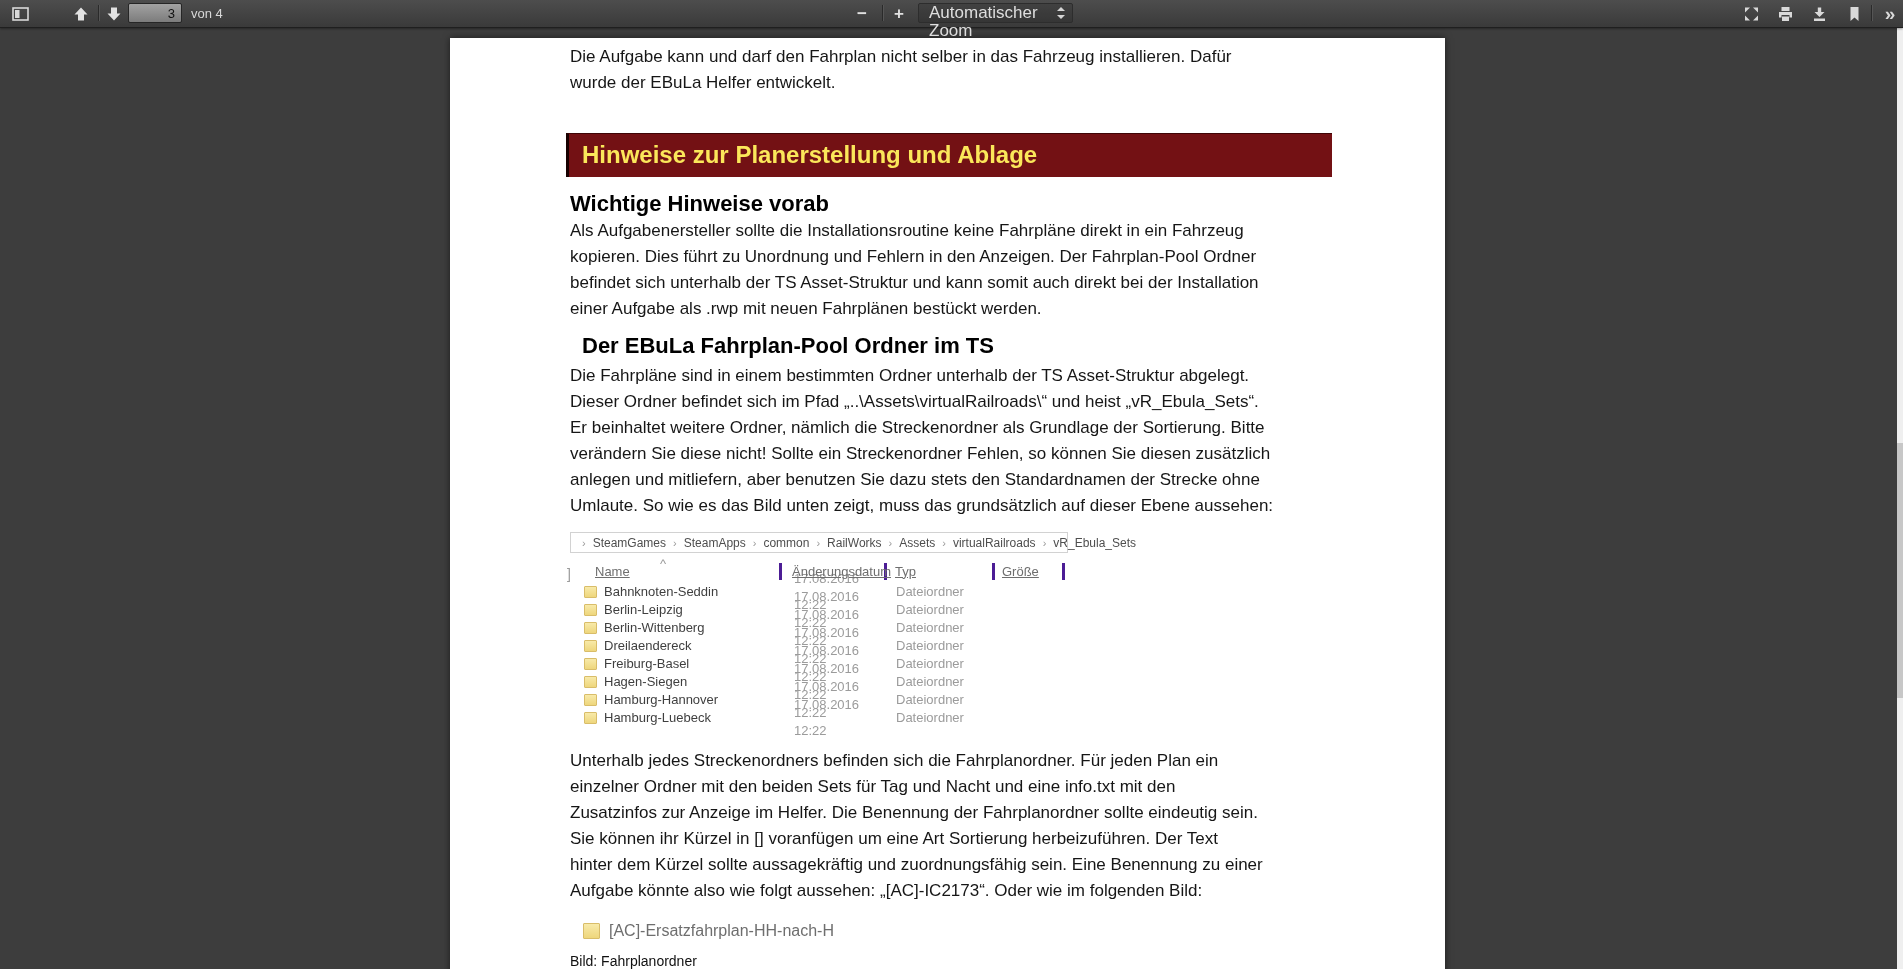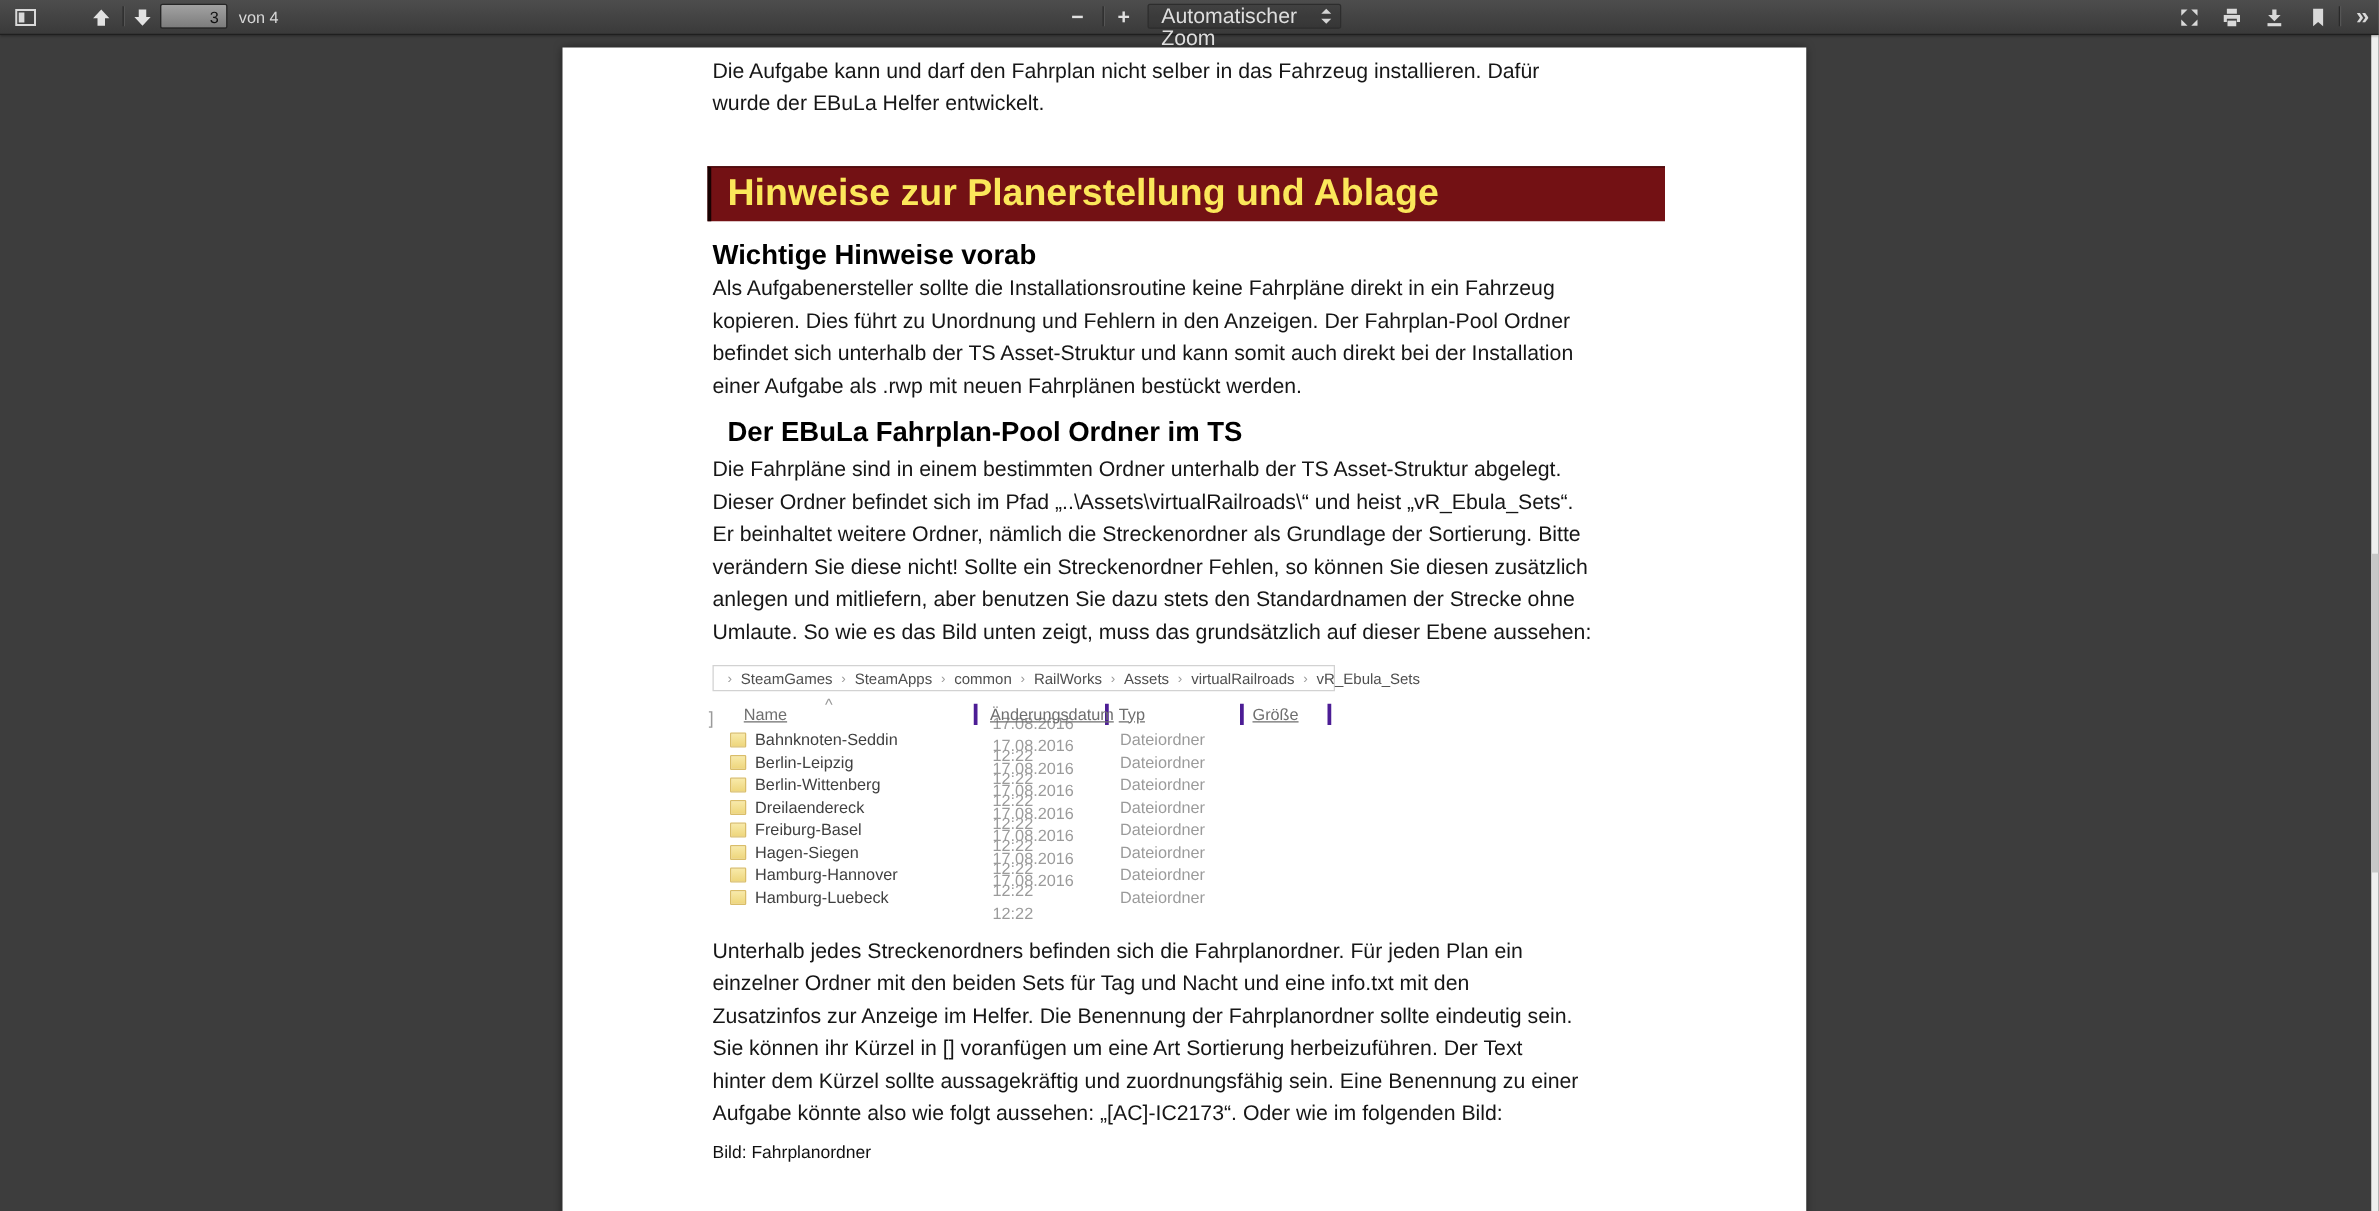--- a/index.html
+++ b/index.html
@@ -55,21 +55,21 @@
   .page-content{
     padding:6px 115px 0 120px;box-sizing:border-box;
     font-size:17px;line-height:26px;color:#161616;
   }
   .pre{white-space:pre-line;margin:0;}
   .banner{
     margin:37px 0 0 -4px;width:766px;height:44px;box-sizing:border-box;
     background:var(--banner-bg,#731114);
     border-left:3px solid #180101;border-top:1px solid #3f0506;
     color:var(--banner-text,#fbe75a);
-    font-size:30px;font-weight:bold;line-height:42px;padding-left:13px;
+    font-size:24px;font-weight:bold;line-height:42px;padding-left:13px;
   }
   .h-sec{font-size:22px;font-weight:bold;line-height:22px;color:#000;margin:0;}
   .h1{margin-top:16px;} .h2{margin-top:13px;margin-left:12px;}
   .p1{margin-top:3px;} .p2{margin-top:6px;} .p3{margin-top:21px;}
   
   .explorer{margin-top:13px;width:498px;font-size:13px;}
   .breadcrumb{
     width:498px;height:21px;border:1px solid #d2d2d2;box-sizing:border-box;
     display:flex;align-items:center;font-size:12px;color:#4e4e4e;padding-left:4px;
     background:#fff;
@@ -307,17 +307,21 @@
       </div>
     </div>
 
     <p class="pre p3">Unterhalb jedes Streckenordners befinden sich die Fahrplanordner. Für jeden Plan ein
 einzelner Ordner mit den beiden Sets für Tag und Nacht und eine info.txt mit den
 Zusatzinfos zur Anzeige im Helfer. Die Benennung der Fahrplanordner sollte eindeutig sein.
 Sie können ihr Kürzel in [] voranfügen um eine Art Sortierung herbeizuführen. Der Text
 hinter dem Kürzel sollte aussagekräftig und zuordnungsfähig sein. Eine Benennung zu einer
 Aufgabe könnte also wie folgt aussehen: „[AC]-IC2173“. Oder wie im folgenden Bild:</p>
 
+    <div class="folder-callout">
+      <span class="folder-ic big"></span>
+      <span>[AC]-Ersatzfahrplan-HH-nach-H</span>
+    </div>
 
     <div class="caption">Bild: Fahrplanordner</div>
 
   </div>
 </div>
 
 </body></html>

